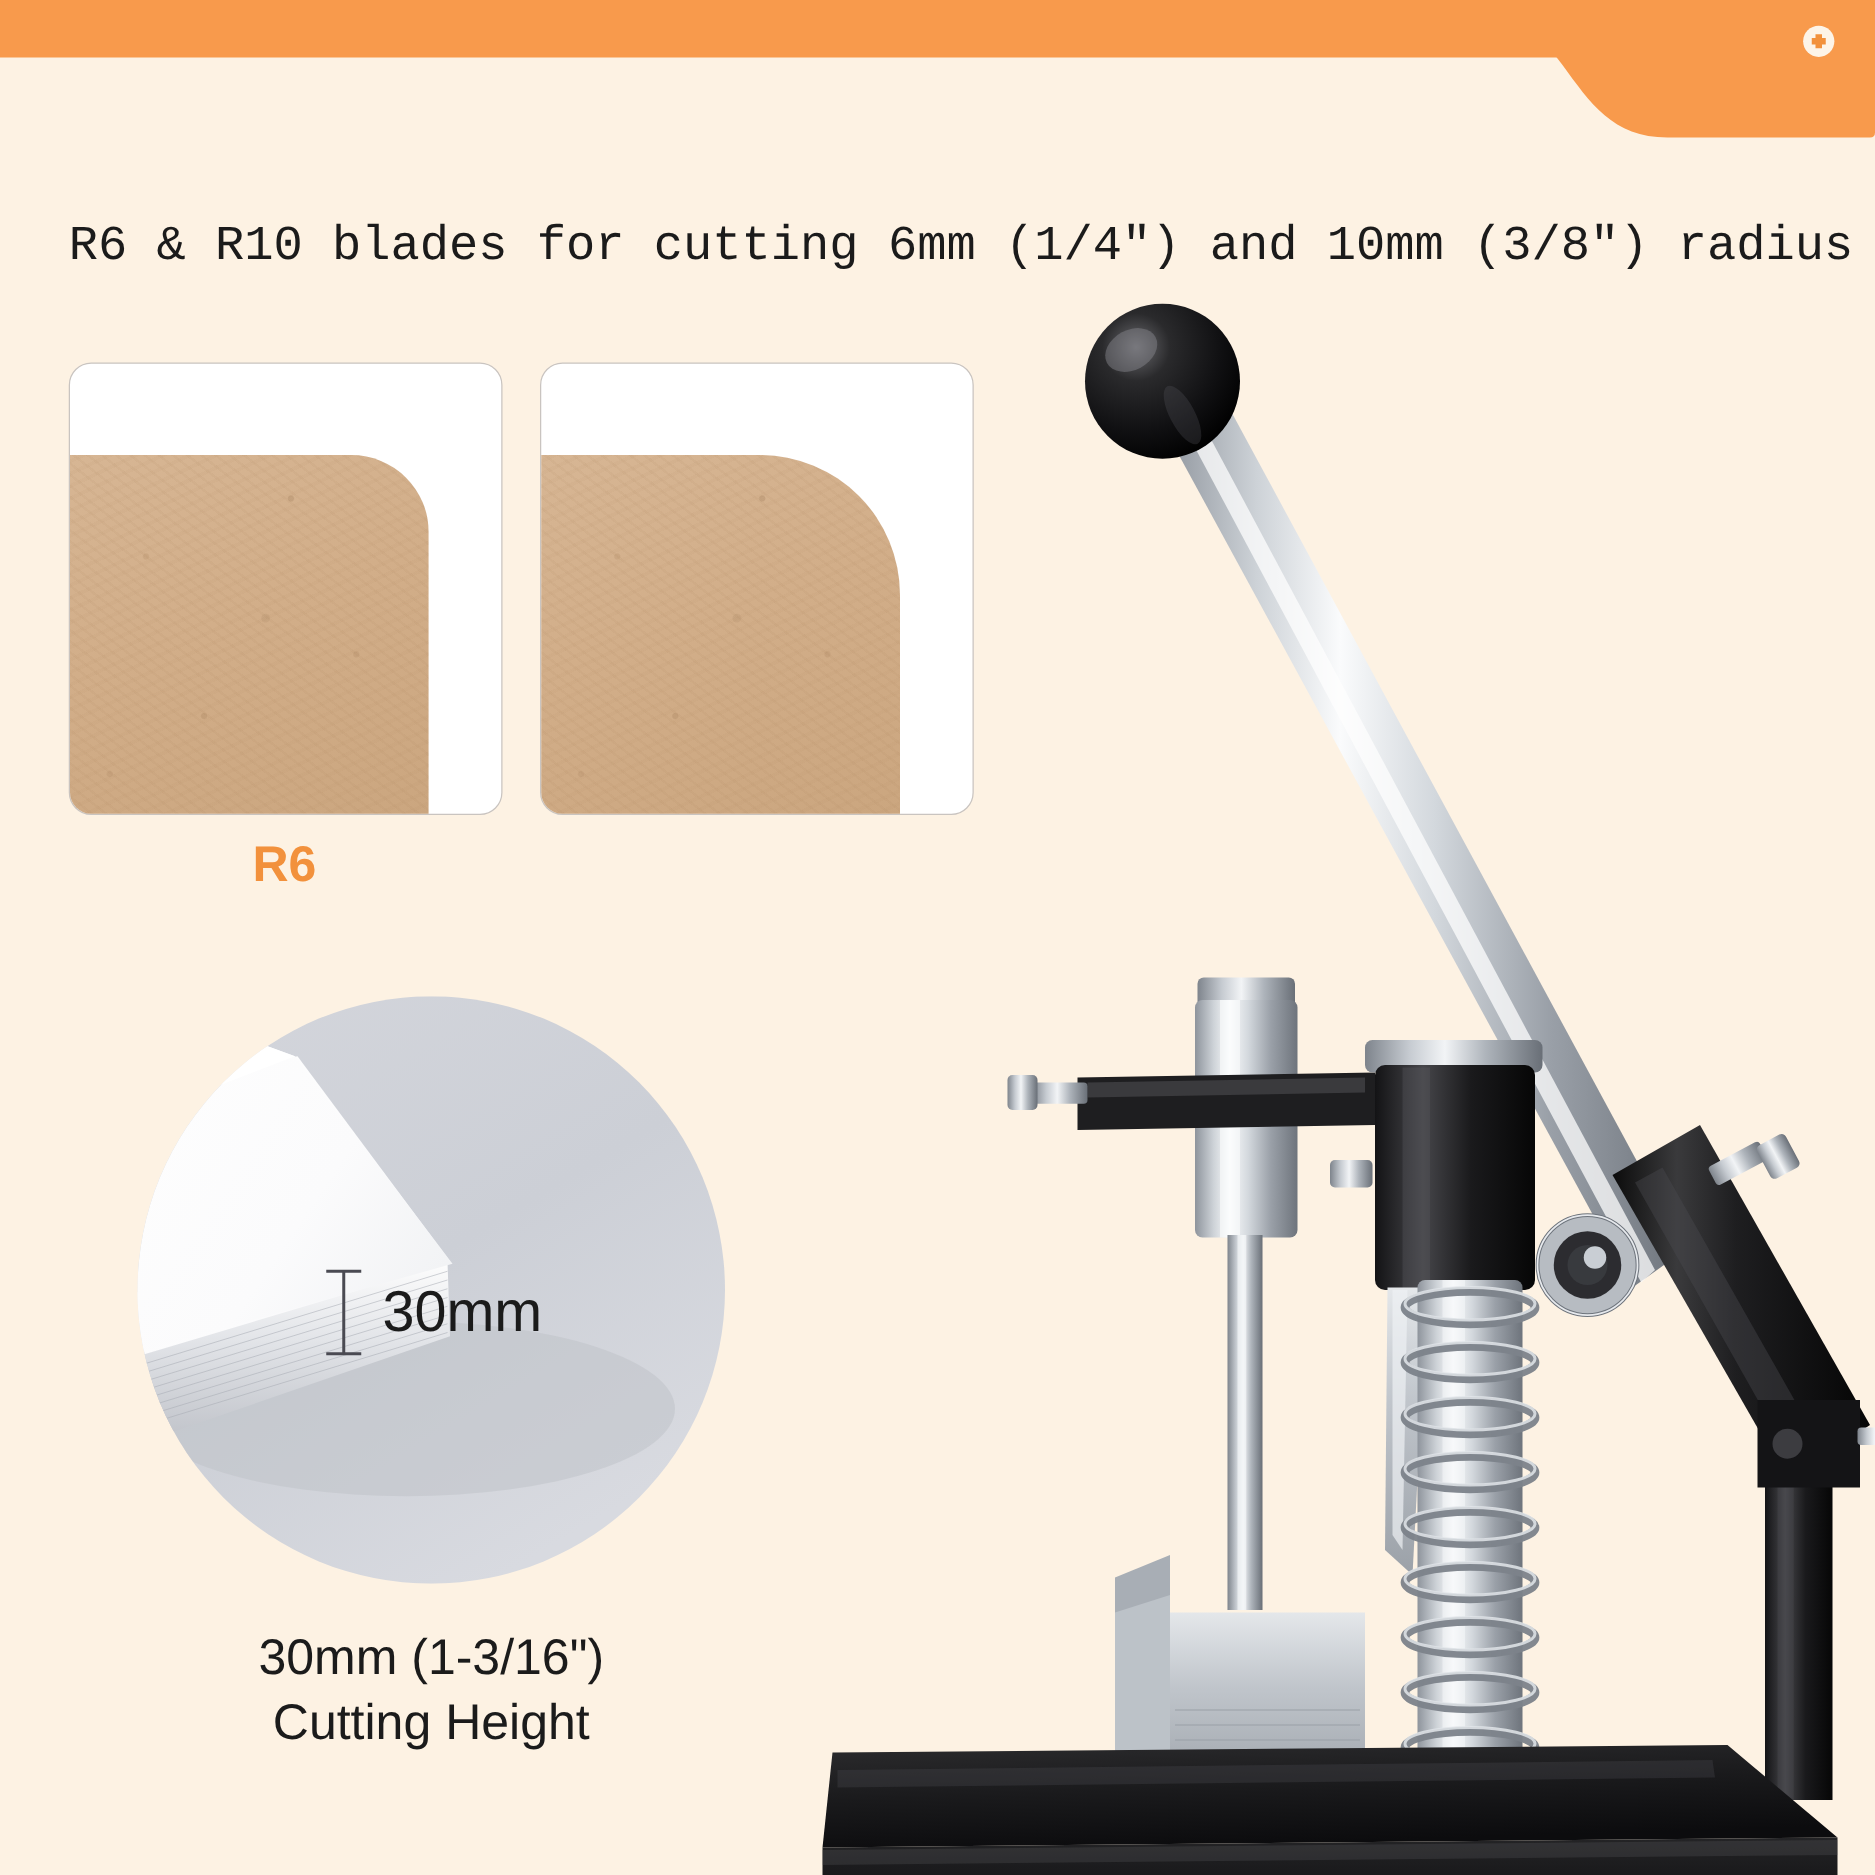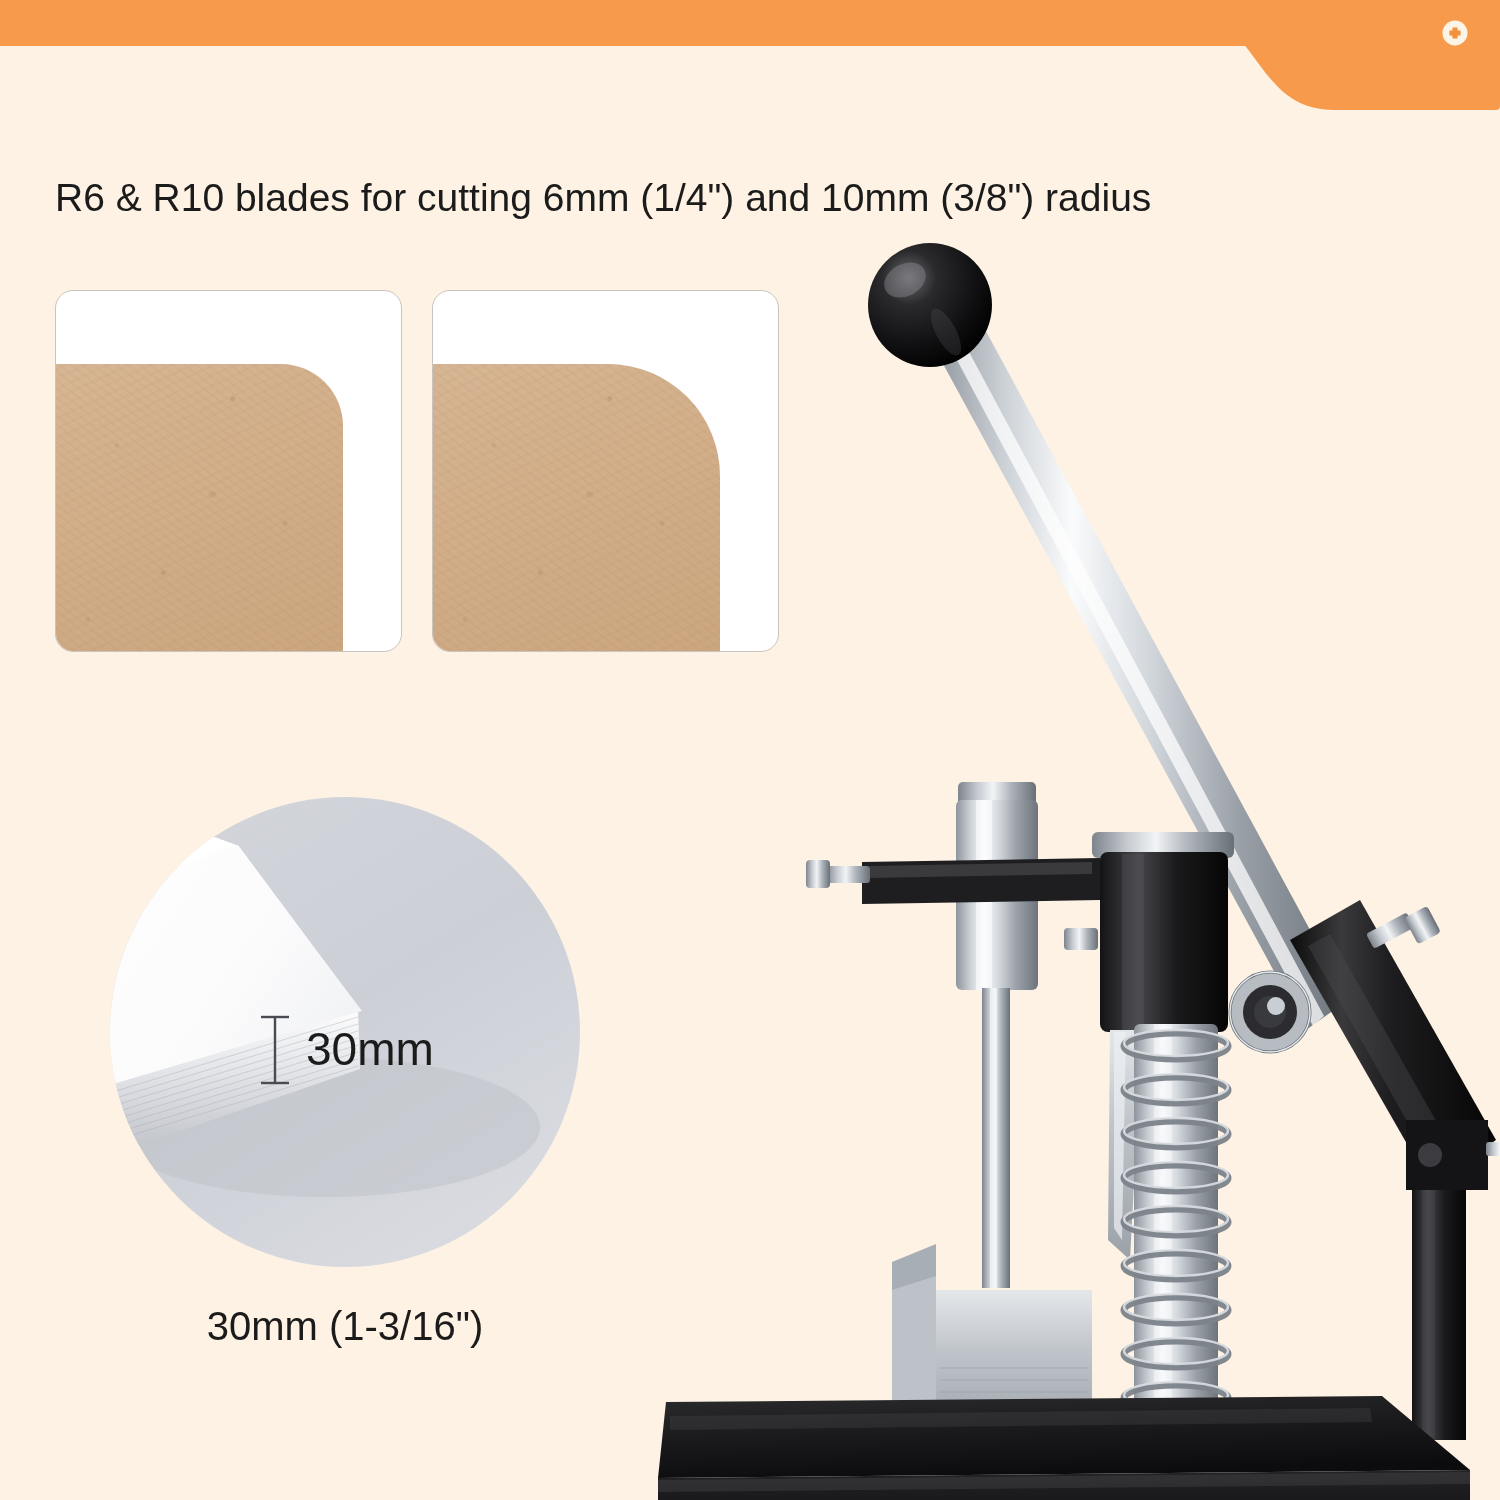--- a/index.html
+++ b/index.html
@@ -18,21 +18,21 @@
 
   
   .title{
     position:absolute;left:55px;top:68px;
     font-size:57px;font-weight:bold;color:#F2913C;
     letter-spacing:-0.5px;line-height:1;white-space:nowrap;
   }
   .subtitle{
     position:absolute;left:55px;top:178px;
     font-size:39px;color:#1B1B1B;font-weight:400;
-    line-height:1;white-space:nowrap;
+    line-height:1;white-space:nowrap;font-family:Liberation Mono, monospace;
   }
 
   
   .card{
     position:absolute;top:290px;width:345px;height:360px;
     background:#FFFFFF;border:1.5px solid #C9C4C0;
     border-radius:18px;overflow:hidden;
   }
   .card.r6{left:55px;}
   .card.r10{left:432px;}
@@ -97,20 +97,21 @@
 
   <div class="subtitle">R6 &amp; R10 blades for cutting 6mm (1/4") and 10mm (3/8") radius</div>
 
   <div class="card r6">
     <div class="board"></div>
   </div>
   <div class="card r10">
     <div class="board"></div>
   </div>
 
+  <div class="card-label r6">R6</div>
 
   <div class="circle-wrap">
     <svg viewBox="0 0 470 470" xmlns="http://www.w3.org/2000/svg">
       <defs>
         <clipPath id="circClip">
             <circle cx="235" cy="235" r="235"></circle>
           </clipPath>
         <linearGradient id="bgG" x1="0" y1="0" x2="0.6" y2="1">
           <stop offset="0%" stop-color="#D4D6DC"></stop>
           <stop offset="55%" stop-color="#CCCFD6"></stop>
@@ -155,20 +156,21 @@
         <line x1="165" y1="220" x2="165" y2="286"></line>
         <line x1="151" y1="220" x2="179" y2="220"></line>
         <line x1="151" y1="286" x2="179" y2="286"></line>
       </g>
       <text x="196" y="268" font-family="Liberation Sans, sans-serif" font-size="46" fill="#1B1B1B">30mm</text>
     </svg>
   </div>
 
   <div class="height-caption">
     <div>30mm (1-3/16")</div>
+    <div>Cutting Height</div>
   </div>
 
   <div class="machine">
     <svg viewBox="0 0 870 1260" xmlns="http://www.w3.org/2000/svg">
       <defs>
         <linearGradient id="chromeV" x1="0" y1="0" x2="1" y2="0">
           <stop offset="0%" stop-color="#8E949C"></stop>
           <stop offset="18%" stop-color="#CDD2D7"></stop>
           <stop offset="34%" stop-color="#FAFBFC"></stop>
           <stop offset="52%" stop-color="#D3D8DD"></stop>

